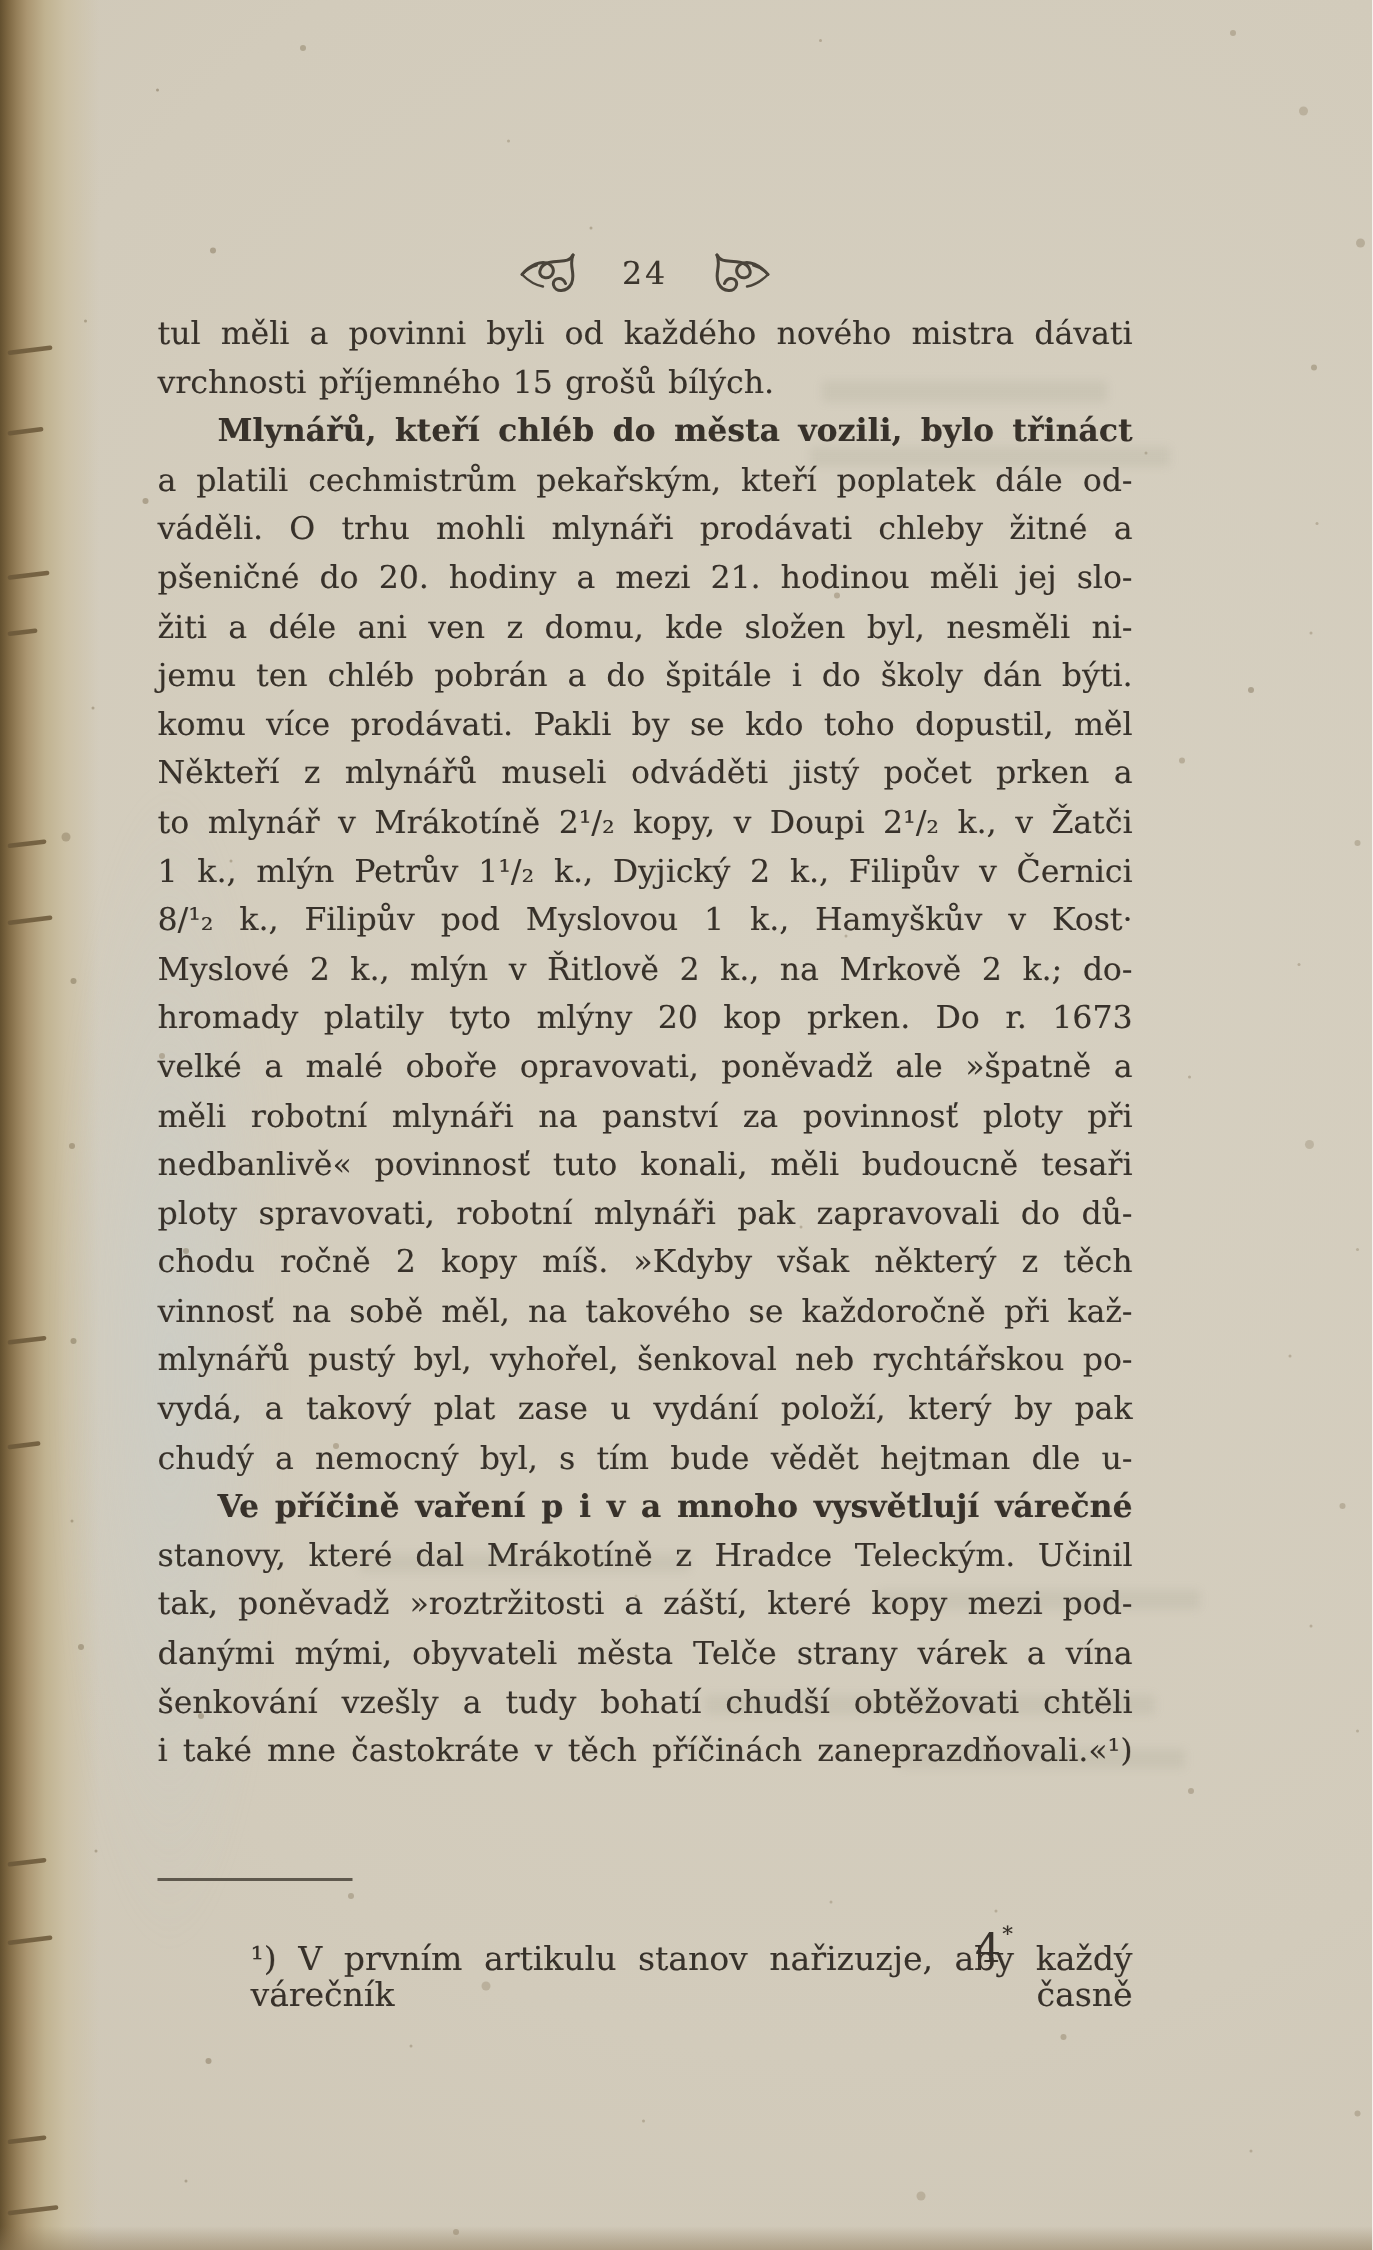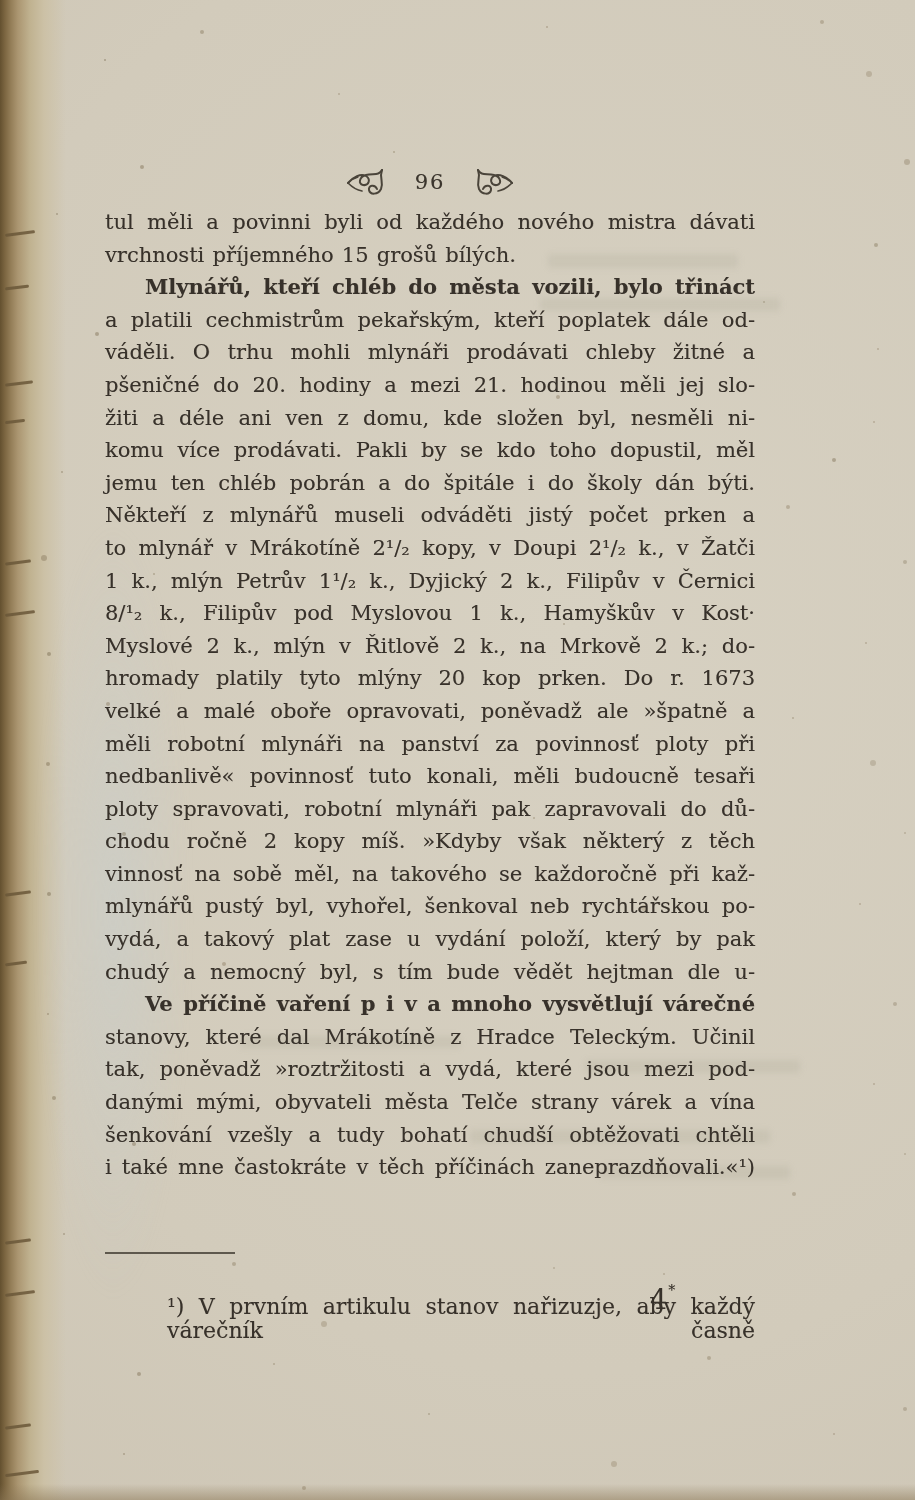--- a/index.html
+++ b/index.html
@@ -151,61 +151,61 @@
     <span class="fleuron left">
       <svg width="46" height="36" viewBox="0 0 46 36">
         <g fill="none" stroke="#4a443a" stroke-linecap="round">
           <path d="M3 19 C8 13 16 9 21 12 C26 15 24 22 18 21 C13 20 14 13 21 11 C28 9 34 12 37 6" stroke-width="2"></path>
           <path d="M37 6 C34 14 39 18 36 25 C33 31 25 31 24 26 C23 21 30 20 32 25" stroke-width="2"></path>
           <path d="M3 19 C7 23 11 26 17 27" stroke-width="1.6"></path>
           <path d="M3 19 C6 16 9 14 13 13" stroke-width="1.3"></path>
         </g>
       </svg>
     </span>
-    <span class="page-number">96</span>
+    <span class="page-number">24</span>
     <span class="fleuron right">
       <svg width="46" height="36" viewBox="0 0 46 36">
         <g fill="none" stroke="#4a443a" stroke-linecap="round">
           <path d="M3 19 C8 13 16 9 21 12 C26 15 24 22 18 21 C13 20 14 13 21 11 C28 9 34 12 37 6" stroke-width="2"></path>
           <path d="M37 6 C34 14 39 18 36 25 C33 31 25 31 24 26 C23 21 30 20 32 25" stroke-width="2"></path>
           <path d="M3 19 C7 23 11 26 17 27" stroke-width="1.6"></path>
           <path d="M3 19 C6 16 9 14 13 13" stroke-width="1.3"></path>
         </g>
       </svg>
     </span>
   </div>
 
   <div class="text-block" id="body-lines">
       <div class="line">tul měli a povinni byli od každého nového mistra dávati</div>
       <div class="line end">vrchnosti příjemného 15 grošů bílých.</div>
       <div class="line indent">Mlynářů, kteří chléb do města vozili, bylo třináct</div>
       <div class="line">a platili cechmistrům pekařským, kteří poplatek dále od-</div>
       <div class="line">váděli. O trhu mohli mlynáři prodávati chleby žitné a</div>
       <div class="line">pšeničné do 20. hodiny a mezi 21. hodinou měli jej slo-</div>
       <div class="line">žiti a déle ani ven z domu, kde složen byl, nesměli ni-</div>
+      <div class="line">jemu ten chléb pobrán a do špitále i do školy dán býti.</div>
       <div class="line">komu více prodávati. Pakli by se kdo toho dopustil, měl</div>
-      <div class="line">jemu ten chléb pobrán a do špitále i do školy dán býti.</div>
       <div class="line">Někteří z mlynářů museli odváděti jistý počet prken a</div>
       <div class="line">to mlynář v Mrákotíně 2¹/₂ kopy, v Doupi 2¹/₂ k., v Žatči</div>
       <div class="line">1 k., mlýn Petrův 1¹/₂ k., Dyjický 2 k., Filipův v Černici</div>
       <div class="line">8/¹₂ k., Filipův pod Myslovou 1 k., Hamyškův v Kost·</div>
       <div class="line">Myslové 2 k., mlýn v Řitlově 2 k., na Mrkově 2 k.; do-</div>
       <div class="line">hromady platily tyto mlýny 20 kop prken.  Do r. 1673</div>
       <div class="line">velké a malé oboře opravovati, poněvadž ale »špatně a</div>
       <div class="line">měli robotní mlynáři na panství za povinnosť ploty při</div>
       <div class="line">nedbanlivě« povinnosť tuto konali, měli budoucně tesaři</div>
       <div class="line">ploty spravovati, robotní mlynáři pak zapravovali do dů-</div>
       <div class="line">chodu ročně 2 kopy míš.  »Kdyby však některý z těch</div>
       <div class="line">vinnosť na sobě měl, na takového se každoročně při kaž-</div>
       <div class="line">mlynářů pustý byl, vyhořel, šenkoval neb rychtářskou po-</div>
       <div class="line">vydá, a takový plat zase u vydání položí, který by pak</div>
       <div class="line">chudý a nemocný byl, s tím bude vědět hejtman dle u-</div>
       <div class="line indent">Ve příčině vaření p i v a mnoho vysvětlují várečné</div>
       <div class="line">stanovy, které dal Mrákotíně z Hradce Teleckým. Učinil</div>
-      <div class="line">tak, poněvadž »roztržitosti a vydá, které jsou mezi pod-</div>
+      <div class="line">tak, poněvadž »roztržitosti a záští, které kopy mezi pod-</div>
       <div class="line">danými mými, obyvateli města Telče strany várek a vína</div>
       <div class="line">šenkování vzešly a tudy bohatí chudší obtěžovati chtěli</div>
       <div class="line">i také mne častokráte v těch příčinách zaneprazdňovali.«¹)</div>
     </div>
 
   <div class="footnote-rule"></div>
   <div class="footnote">
     <span class="fn-inner">¹) V prvním artikulu stanov nařizuzje, aby každý várečník časně</span>
   </div>
 

